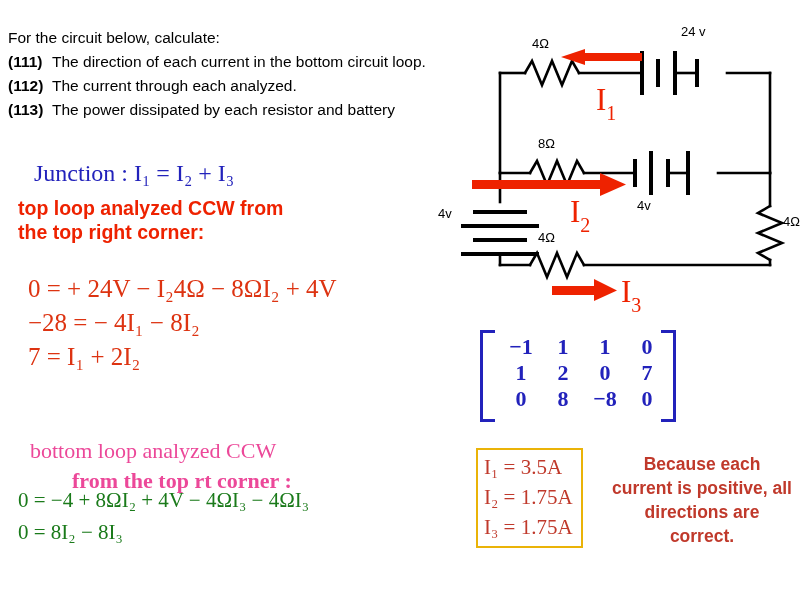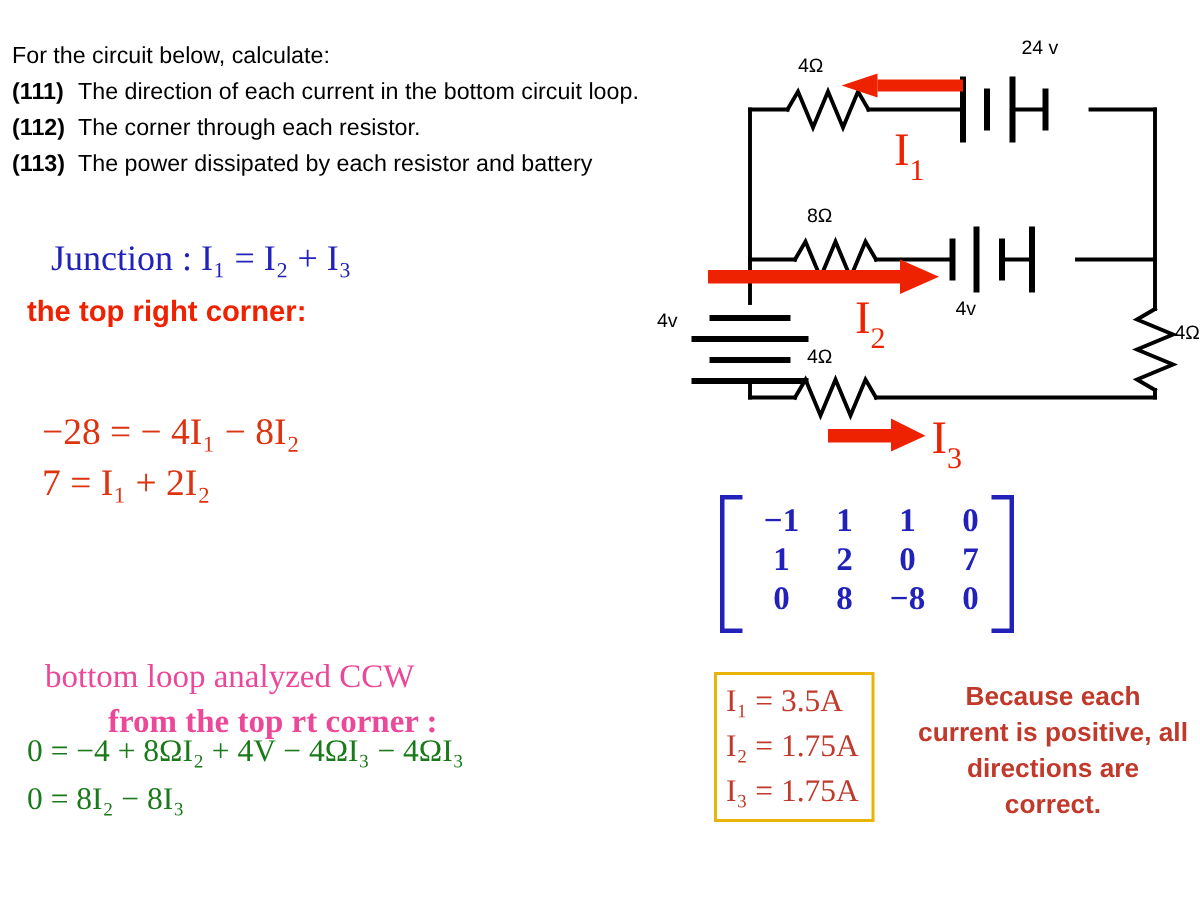--- a/index.html
+++ b/index.html
@@ -61,37 +61,39 @@
 </style>
 </head>
 <body>
 
 <div class="abs" id="problem">
   <div class="line intro">For the circuit below, calculate:</div>
   <div class="line">
     <span class="num">(111)</span><span>The direction of each current in the bottom circuit loop.</span>
   </div>
   <div class="line">
-    <span class="num">(112)</span><span>The corner through each resistor.</span>
+    <span class="num">(112)</span><span>The current through each analyzed.</span>
   </div>
   <div class="line">
     <span class="num">(113)</span><span>The power dissipated by each resistor and battery</span>
   </div>
 </div>
 
 <div class="abs math" id="junction">
   <span>Junction :</span>
   <span>I₁ = I₂ + I₃</span>
 </div>
 
 <div class="abs" id="toploop">
+  <div>top loop analyzed CCW from</div>
   <div>the top right corner:</div>
 </div>
 
 <div class="abs math" id="eq-red">
+  <div>0 = + 24V − I₂4Ω − 8ΩI₂ + 4V</div>
   <div>−28 = − 4I₁ − 8I₂</div>
   <div>7 = I₁ + 2I₂</div>
 </div>
 
 <div class="abs math" id="bottomloop">
   <div>bottom loop analyzed CCW</div>
   <div class="indent">from the top rt corner :</div>
 </div>
 
 <div class="abs math" id="eq-green">

